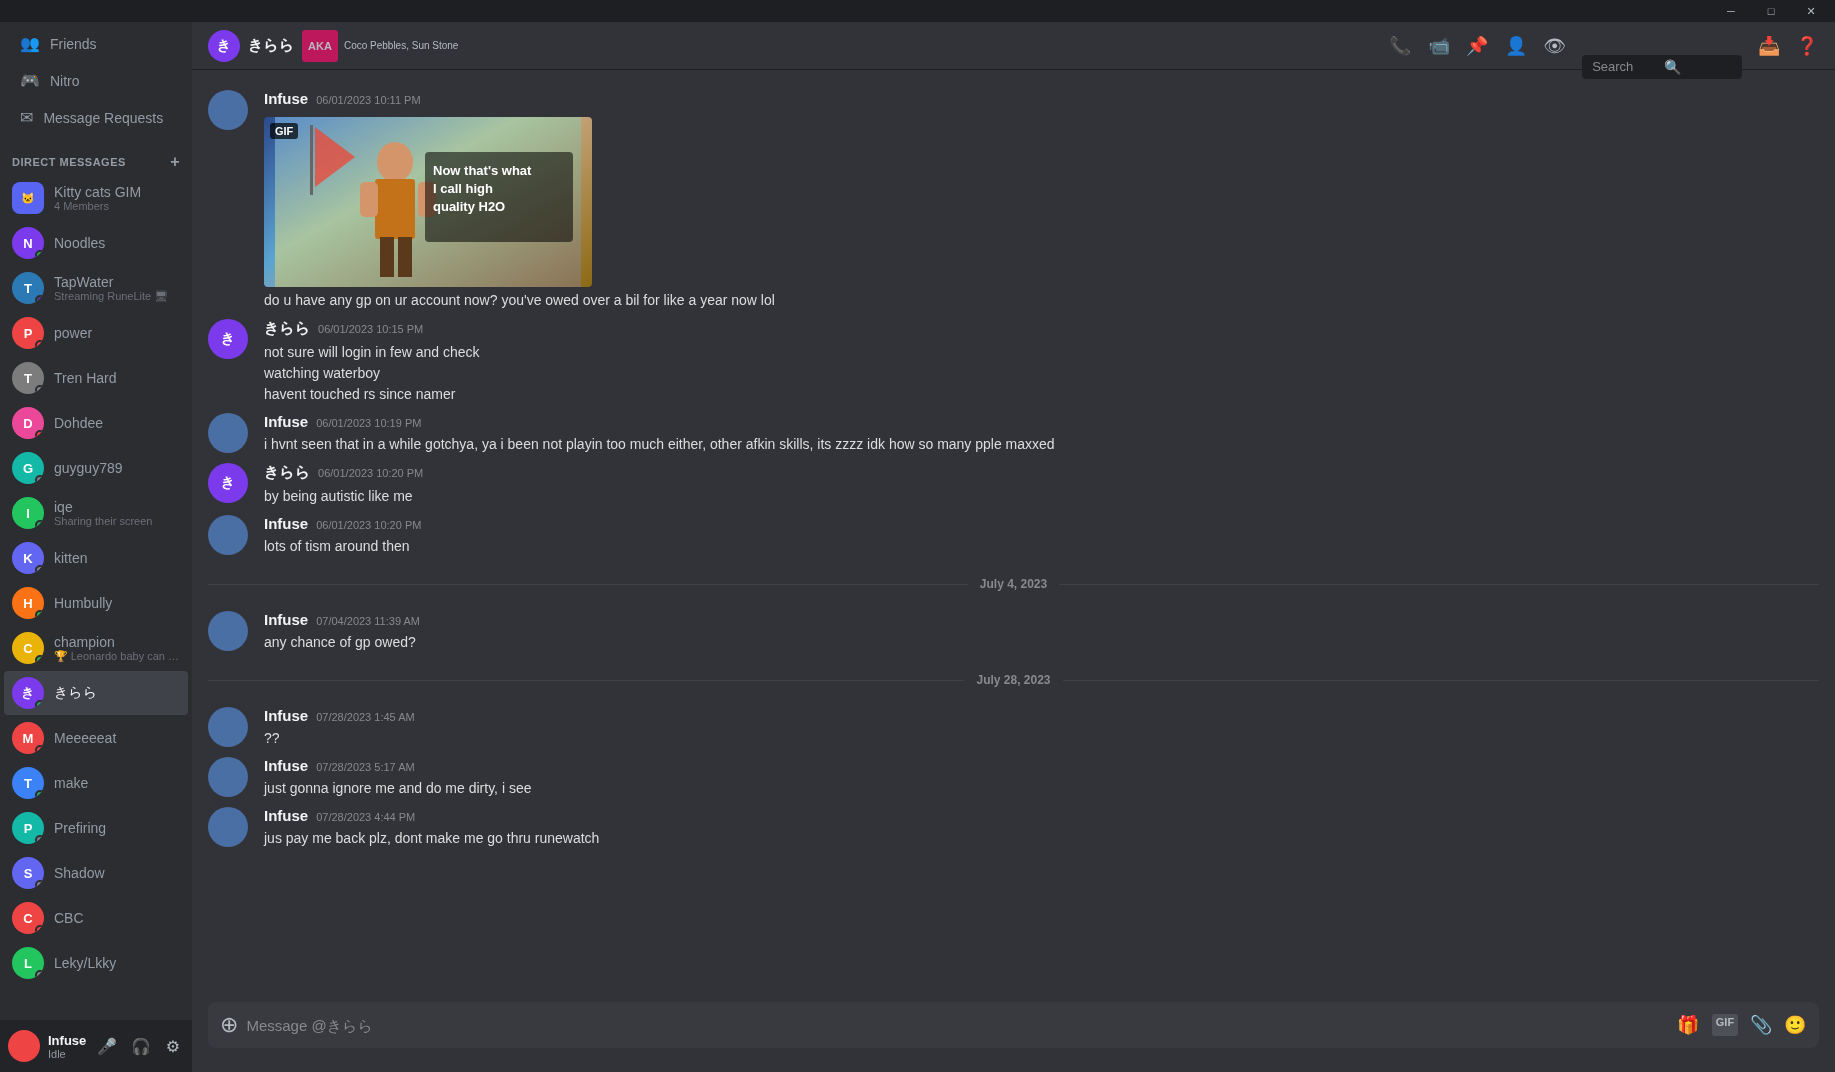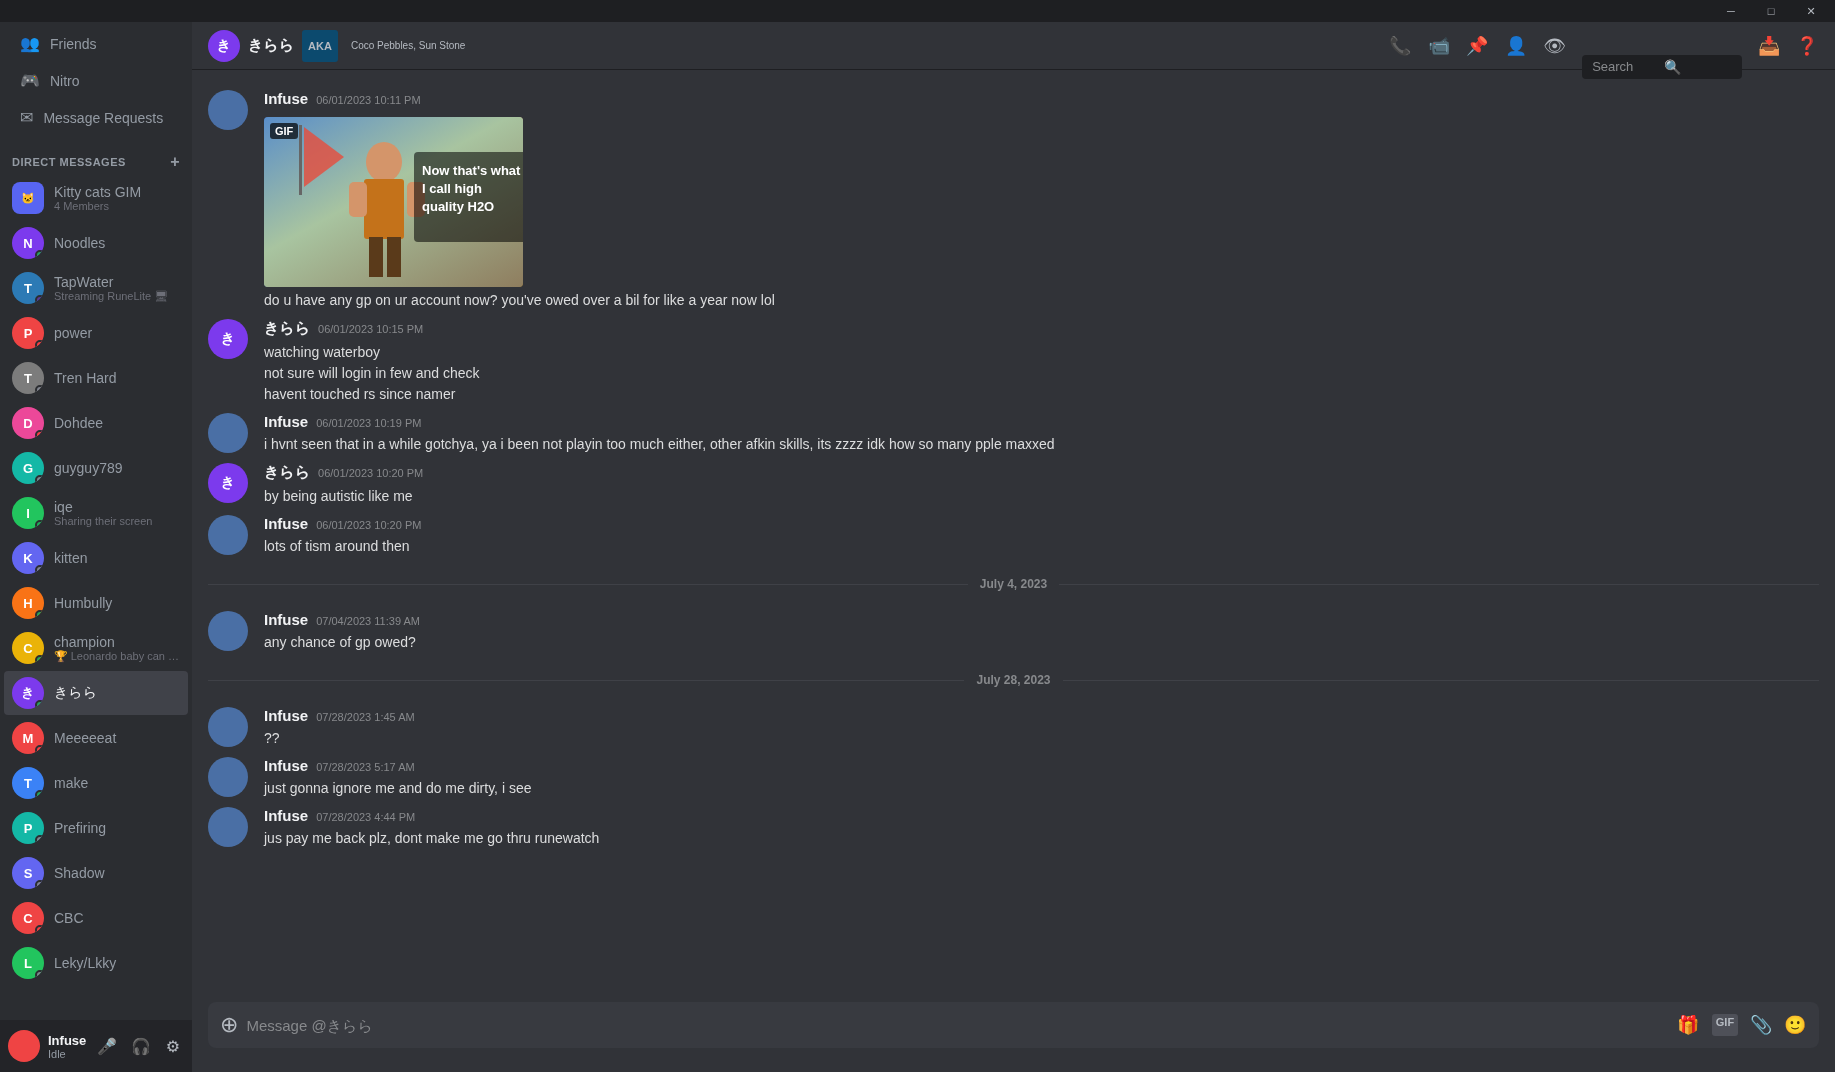--- a/index.html
+++ b/index.html
@@ -200,27 +200,27 @@
       margin-right: 8px;
     }
 
     .channel-name {
       font-weight: 700;
       color: #f2f3f5;
       font-size: 15px;
       margin-right: 8px;
     }
     .aka-badge {
-      background: #0c4a6e;
+      background: #be185d;
       color: #b5bac1;
       font-size: 11px;
       font-weight: 600;
       padding: 10px 6px;
       border-radius: 3px;
-      margin-right: 13px;
+      margin-right: 6px;
     }
     .channel-aka { color: #b5bac1; font-size: 10px; }
 
     .header-spacer { flex: 1; }
 
     .header-icons { display: flex; align-items: center; gap: 16px; }
     .header-icon {
       color: #b5bac1;
       cursor: pointer;
       font-size: 18px;
@@ -305,21 +305,21 @@
       top: 6px;
       left: 6px;
       background: rgba(0,0,0,0.7);
       color: white;
       font-size: 11px;
       font-weight: 700;
       padding: 2px 5px;
       border-radius: 3px;
     }
     .gif-image {
-      width: 259px;
+      width: 328px;
       height: 170px;
       background: linear-gradient(135deg, #2c4a8c 0%, #5ba3d0 30%, #c8a882 60%, #8b6914 100%);
       border-radius: 4px;
       display: flex;
       align-items: flex-start;
       justify-content: center;
       position: relative;
       overflow: hidden;
     }
 
@@ -658,22 +658,22 @@
         </div>
       </div>
 
       <div class="message-group">
         <div class="msg-avatar" style="background:#7c3aed; display:flex; align-items:center; justify-content:center; color:white; font-weight:700; font-size:14px;">き</div>
         <div class="msg-content">
           <div class="msg-header">
             <span class="msg-author">きらら</span>
             <span class="msg-timestamp">06/01/2023 10:15 PM</span>
           </div>
+          <div class="msg-text">not sure will login in few and check</div>
           <div class="msg-text">watching waterboy</div>
-          <div class="msg-text">not sure will login in few and check</div>
           <div class="msg-text">havent touched rs since namer</div>
         </div>
       </div>
 
       <div class="message-group">
         <div class="msg-avatar" style="background:#4a6fa5;"></div>
         <div class="msg-content">
           <div class="msg-header">
             <span class="msg-author">Infuse</span>
             <span class="msg-timestamp">06/01/2023 10:19 PM</span>

